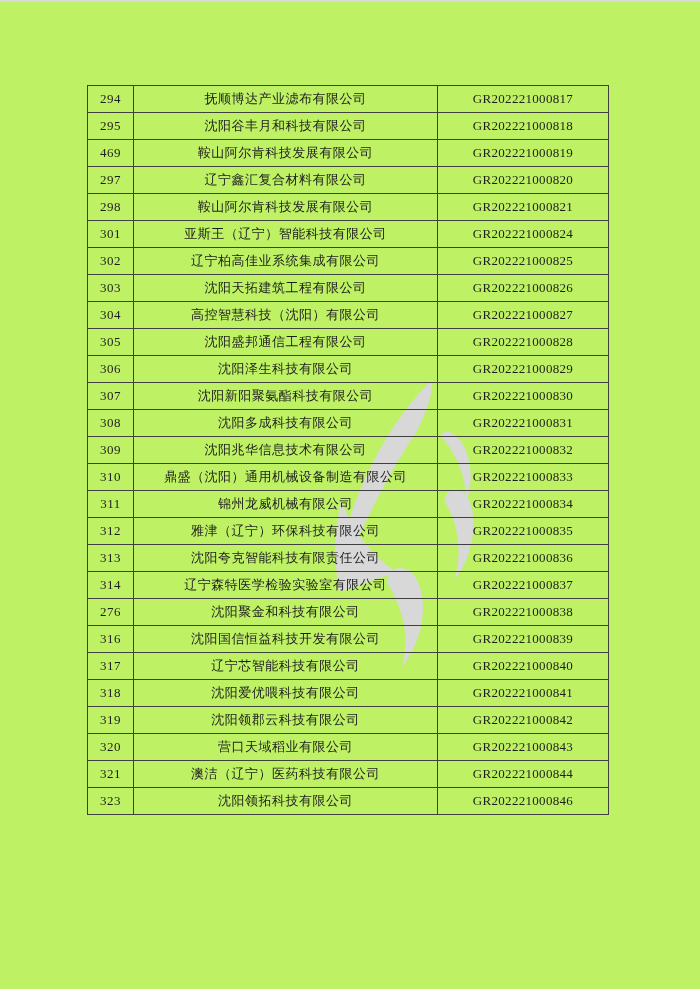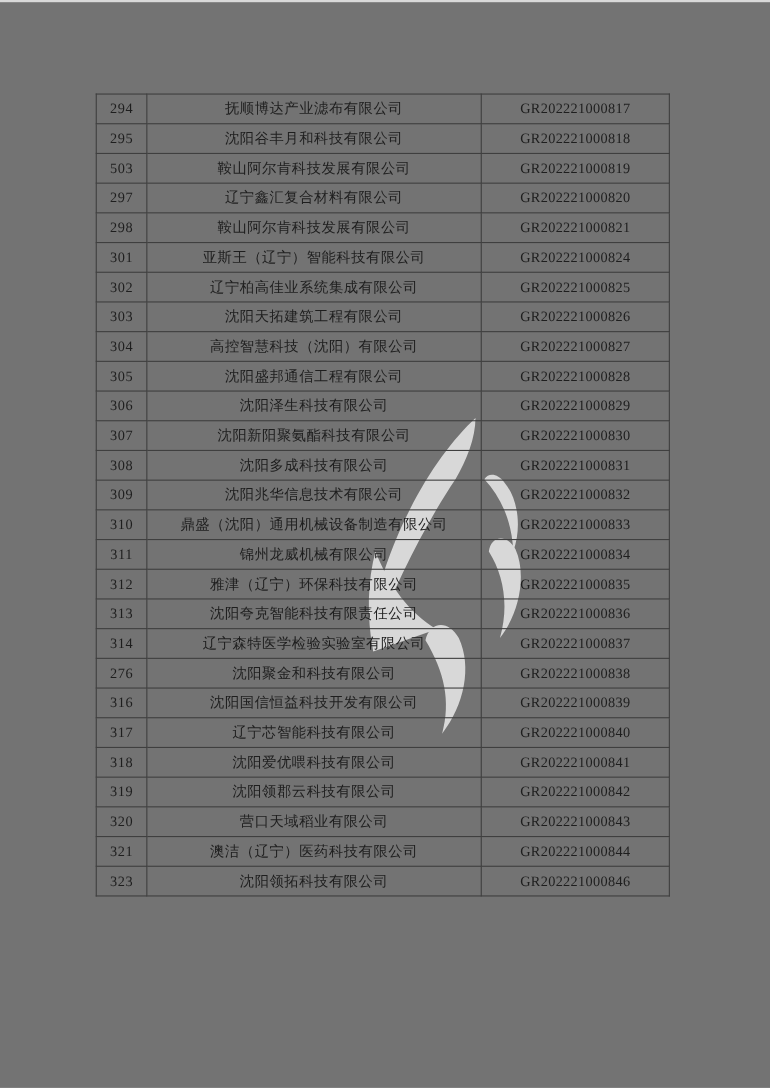--- a/index.html
+++ b/index.html
@@ -8,21 +8,21 @@
     width: 700px;
     height: 989px;
     background: #ffffff;
     font-family: "Liberation Serif", "DejaVu Serif", serif;
     overflow: hidden;
   }
   .page {
     position: relative;
     width: 700px;
     height: 989px;
-    background: #737373;
+    background: #bef264;
     border-top: 2px solid #d9d9d9;
     box-sizing: border-box;
   }
   .watermark {
     position: absolute;
     left: 330px;
     top: 378px;
     width: 156px;
     height: 288px;
     z-index: 0;
@@ -87,21 +87,21 @@
           <td class="col-no">294</td>
           <td class="col-company">抚顺博达产业滤布有限公司</td>
           <td class="col-code">GR202221000817</td>
         </tr>
         <tr>
           <td class="col-no">295</td>
           <td class="col-company">沈阳谷丰月和科技有限公司</td>
           <td class="col-code">GR202221000818</td>
         </tr>
         <tr>
-          <td class="col-no">503</td>
+          <td class="col-no">469</td>
           <td class="col-company">鞍山阿尔肯科技发展有限公司</td>
           <td class="col-code">GR202221000819</td>
         </tr>
         <tr>
           <td class="col-no">297</td>
           <td class="col-company">辽宁鑫汇复合材料有限公司</td>
           <td class="col-code">GR202221000820</td>
         </tr>
         <tr>
           <td class="col-no">298</td>

